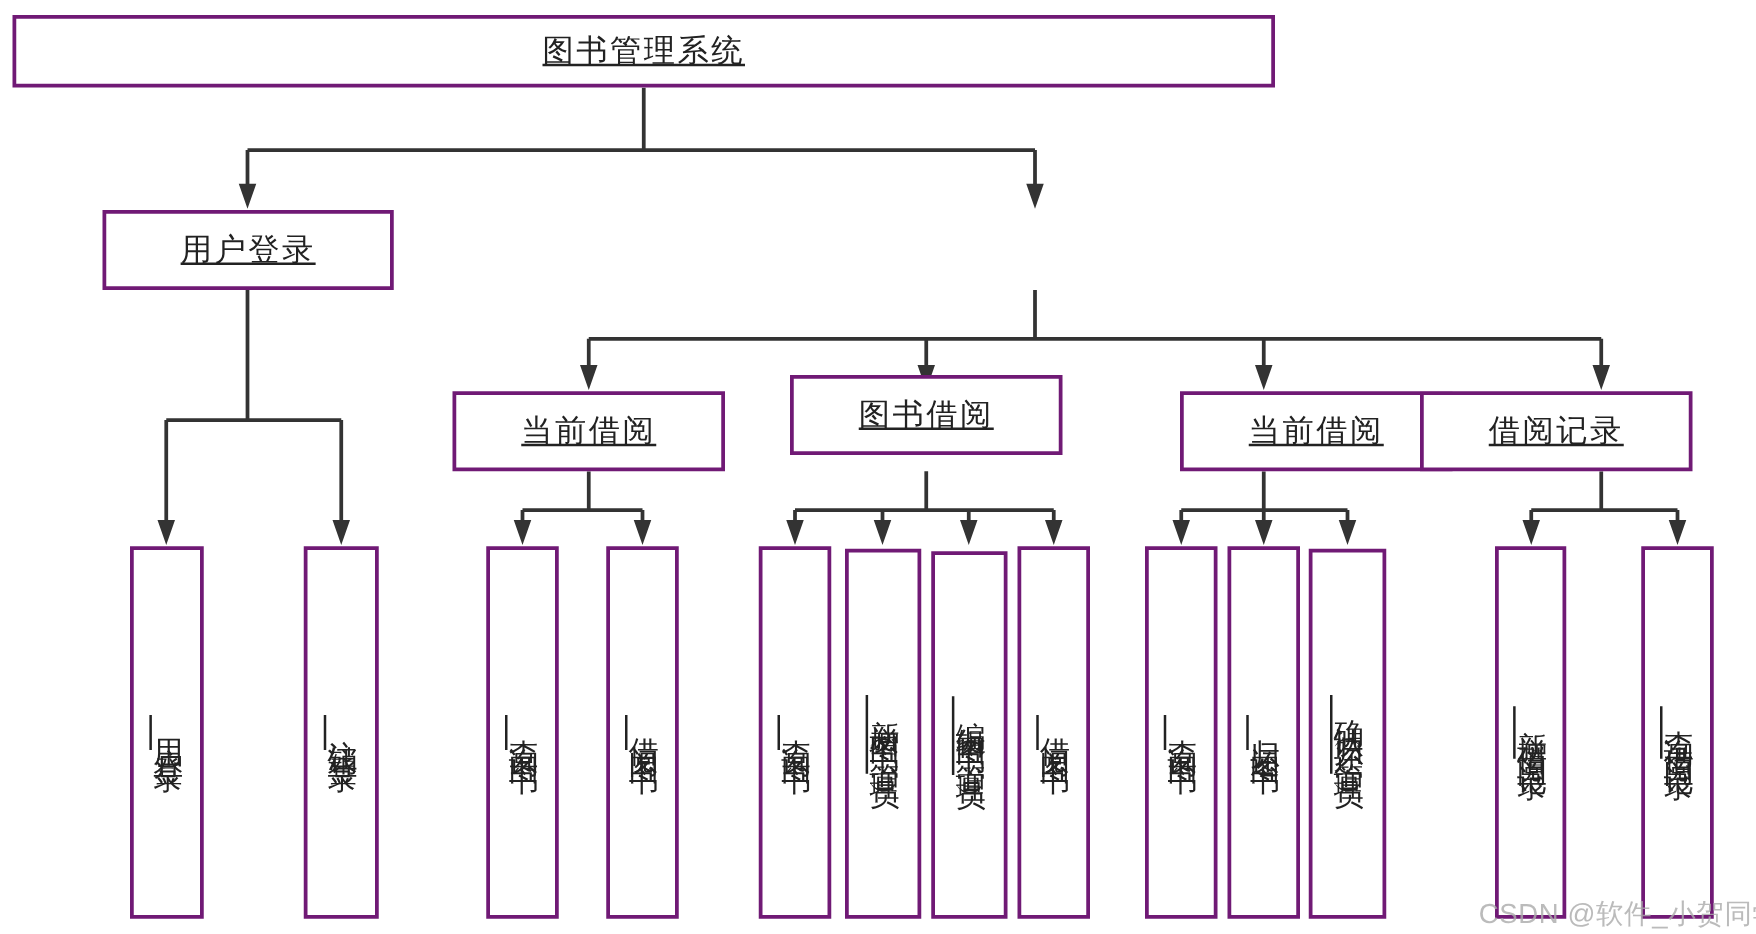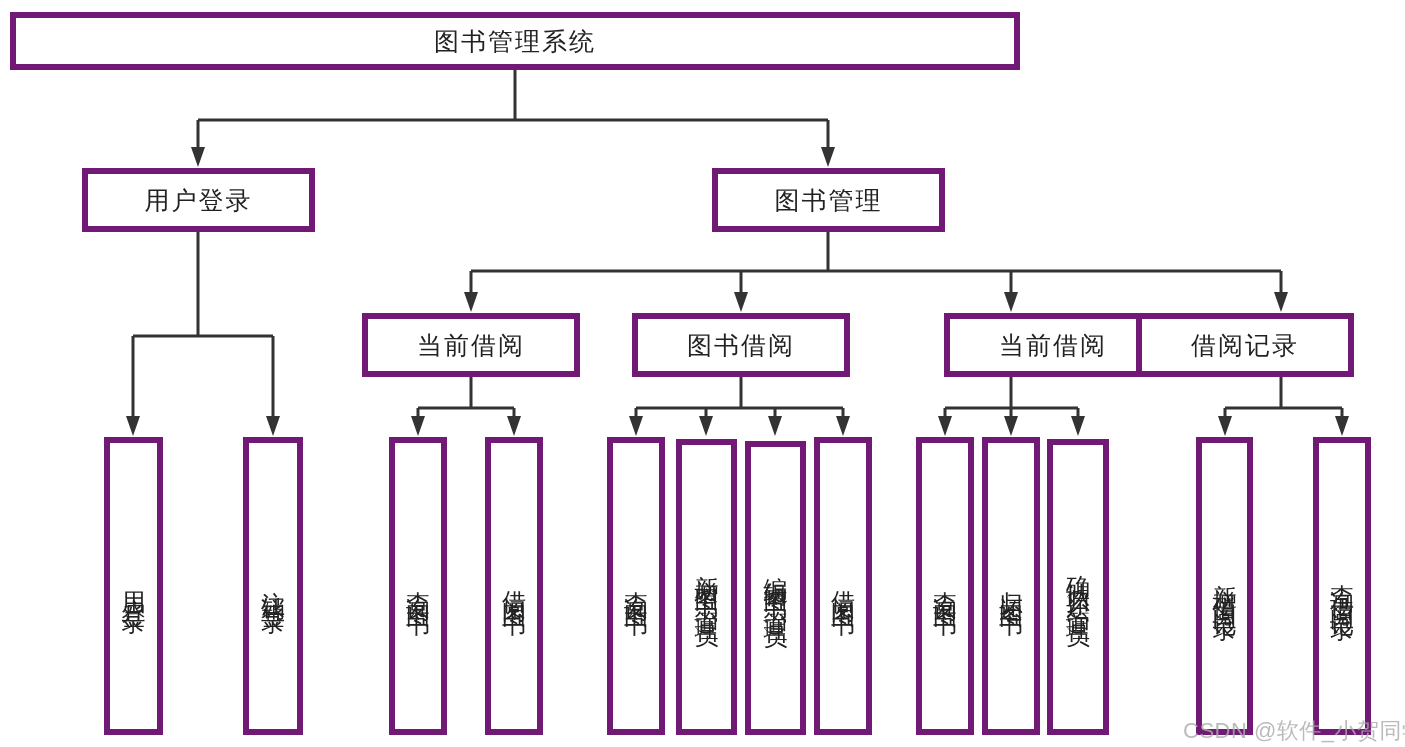--- a/index.html
+++ b/index.html
@@ -6,23 +6,24 @@
   body {
     width:1405px; height:747px; position:relative;
     background:#ffffff; overflow:hidden;
     font-family:"Liberation Sans","DejaVu Sans",sans-serif;
     color:#222222;
   }
   #stage { position:absolute; inset:0; width:1405px; height:747px; }
   svg.connectors { position:absolute; left:0; top:0; z-index:1; }
   .node {
     position:absolute; box-sizing:border-box;
-    border:6px solid #701a75; background:#ffffff;
+    border:3px solid #701a75; background:#ffffff;
     display:flex; align-items:center; justify-content:center;
     z-index:2;
+    text-decoration:underline;
   }
   .node.h span {
     font-size:25px; letter-spacing:2px; white-space:nowrap; line-height:1;
   }
   .node.v span {
     writing-mode:vertical-lr; text-orientation:mixed;
     font-size:24px; letter-spacing:7px; line-height:1;
   }
   .watermark {
     position:absolute; left:1183px; top:716px; z-index:3;
@@ -52,28 +53,25 @@
              M1218,416H1232L1225,436Z M1335,416H1349L1342,436Z" fill="#333333" stroke="none"></path>
   </svg>
 
   <div class="node h" style="left:10px;top:12px;width:1010px;height:58px">
     <span>图书管理系统</span>
   </div>
 
   <div class="node h" style="left:82px;top:168px;width:233px;height:64px">
     <span>用户登录</span>
   </div>
-  <div class="node h" style="left:712px;top:168px;width:233px;height:64px">
-    <span>图书管理</span>
-  </div>
 
   <div class="node h" style="left:362px;top:313px;width:218px;height:64px">
     <span>当前借阅</span>
   </div>
-  <div class="node h" style="left:632px;top:313px;width:218px;height:64px">
+  <div class="node h" style="left:632px;top:300px;width:218px;height:64px">
     <span>图书借阅</span>
   </div>
   <div class="node h" style="left:944px;top:313px;width:218px;height:64px">
     <span>当前借阅</span>
   </div>
   <div class="node h" style="left:1136px;top:313px;width:218px;height:64px">
     <span>借阅记录</span>
   </div>
 
   <div class="node v" style="left:104px;top:437px;width:59px;height:298px">

